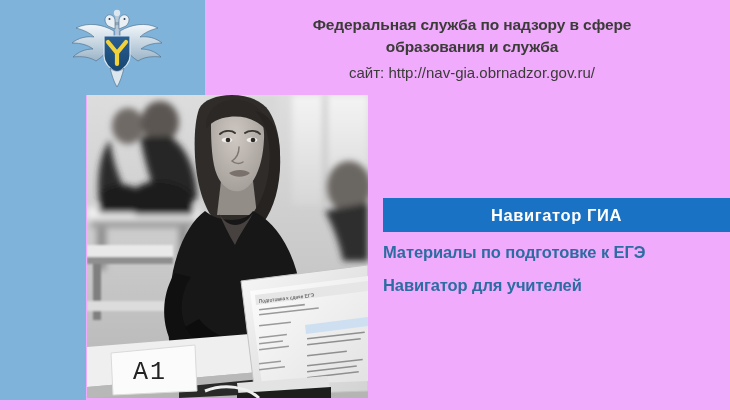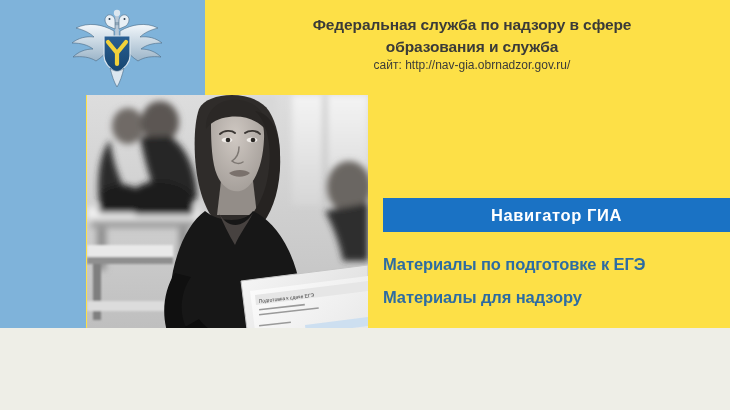--- a/index.html
+++ b/index.html
@@ -11,22 +11,22 @@
     width: 730px;
     height: 410px;
     overflow: hidden;
     font-family: "Liberation Sans", sans-serif;
     background: #eeeee7;
   }
 
   #slide {
     position: relative;
     width: 730px;
-    height: 328px;
-    background: #fde047;
+    height: 410px;
+    background: #f0abfc;
     overflow: hidden;
     text-decoration: underline;
   }
 
   
   .left-band {
     position: absolute;
     left: 0;
     top: 0;
     width: 86px;
@@ -60,21 +60,22 @@
     text-align: center;
     color: #3b3b38;
   }
   .header-title {
     font-size: 15.5px;
     font-weight: bold;
     line-height: 1.42;
     letter-spacing: -0.1px;
   }
   .header-site {
-    font-size: 12px;
+    margin-top: 5px;
+    font-size: 15px;
     font-weight: normal;
     line-height: 1.3;
     color: #3b3b38;
   }
 
   
   .photo {
     position: absolute;
     left: 87px;
     top: 95px;
@@ -100,21 +101,20 @@
     display: flex;
     align-items: center;
     justify-content: center;
   }
 
   .links {
     position: absolute;
     left: 383px;
     top: 244px;
     width: 347px;
-    margin-top: 12px;
   }
   .link-item {
     display: block;
     font-size: 16.5px;
     font-weight: bold;
     color: #2d6ca2;
     line-height: 1.0;
     margin-bottom: 16px;
     letter-spacing: -0.1px;
     text-decoration: none;
@@ -328,16 +328,16 @@
       <path d="M118 296 C138 288 160 292 172 303" fill="none" stroke="#efefef" stroke-width="3"></path>
     </svg>
   </div>
 
   <div class="banner">
     <span>Навигатор ГИА</span>
   </div>
 
   <div class="links">
     <a class="link-item" href="#">Материалы по подготовке к ЕГЭ</a>
-    <a class="link-item" href="#">Материалы для надзору</a>
+    <a class="link-item" href="#">Навигатор для учителей</a>
   </div>
 
 </div>
 
 </body></html>

